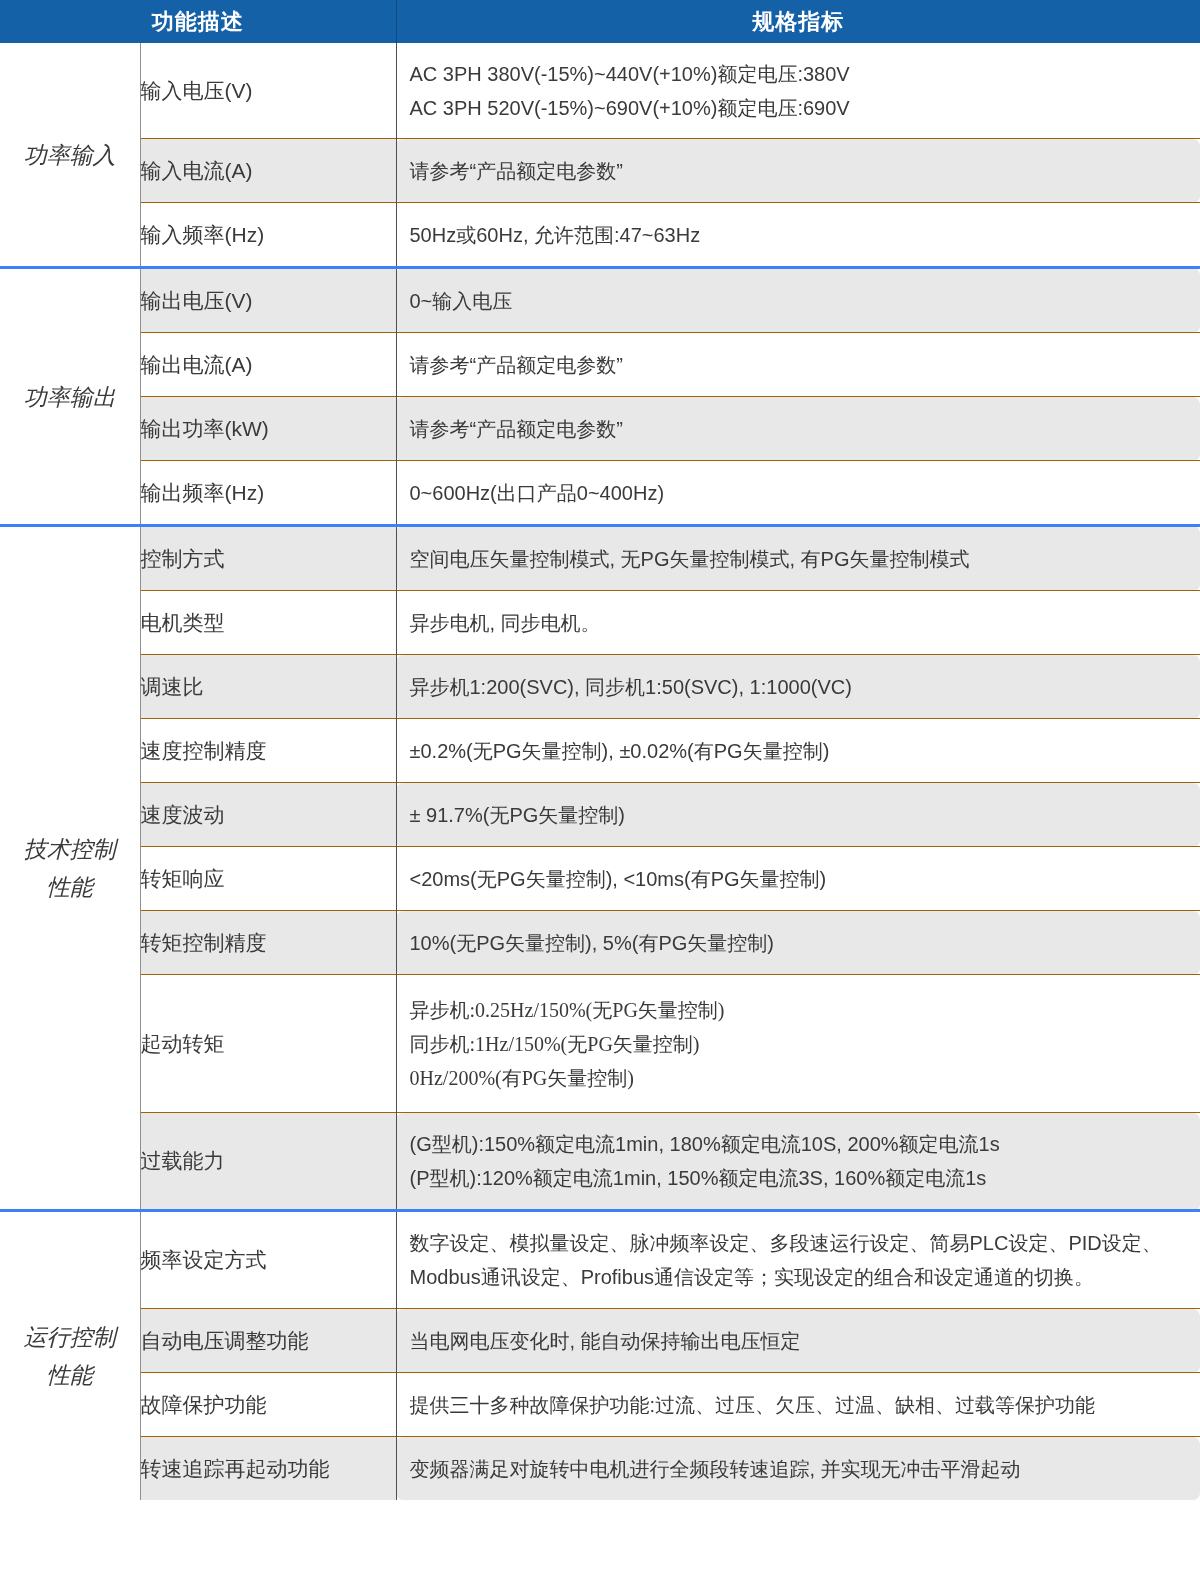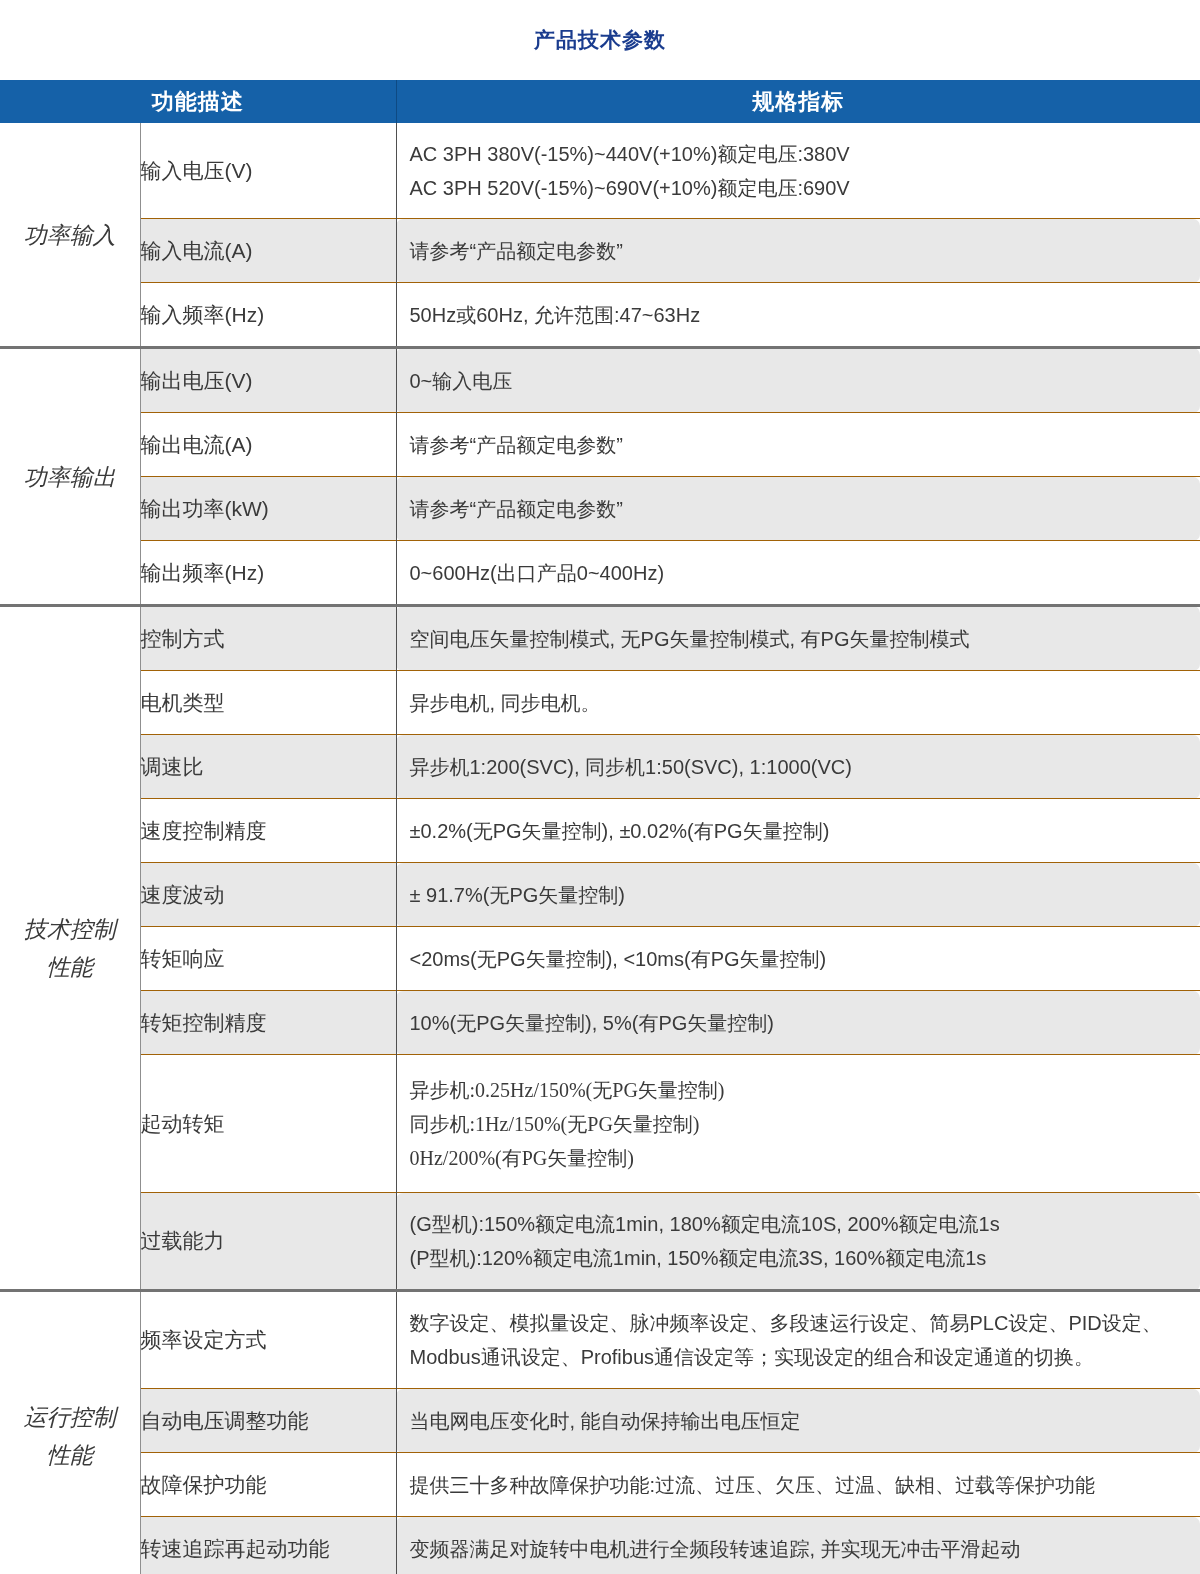--- a/index.html
+++ b/index.html
@@ -34,33 +34,32 @@
   td.param {
     text-align:left; font-size:21px; border-right:1px solid #4f4f4f;
   }
   td.value {
     padding:0 13px; line-height:34px; white-space:pre-line; text-align:left;border-radius:7px;
   }
 
   tr.alt td.param, tr.alt td.value { background:#e8e8e8; }
 
   tr.sub td.param, tr.sub td.value { border-top:1px solid #a16207; }
-  tr.gstart td { border-top:3px solid #737373; }
+  tr.gstart td { border-top:3px solid #3b82f6; }
 
   tr.h63  td.param, tr.h63  td.value { height:63px; }
   tr.h95  td.param, tr.h95  td.value { height:95px; }
   tr.h96  td.param, tr.h96  td.value { height:96px; }
   tr.h137 td.param, tr.h137 td.value { height:137px;font-family:Liberation Serif, serif; }
 </style>
 </head>
 <body>
 
 <div class="page">
 
-  <div class="title">产品技术参数</div>
 
   <table class="spec">
     <colgroup>
         <col class="c-group">
         <col class="c-param">
         <col class="c-value">
       </colgroup>
     <thead>
       <tr>
         <th class="h-func" colspan="2">功能描述</th>

